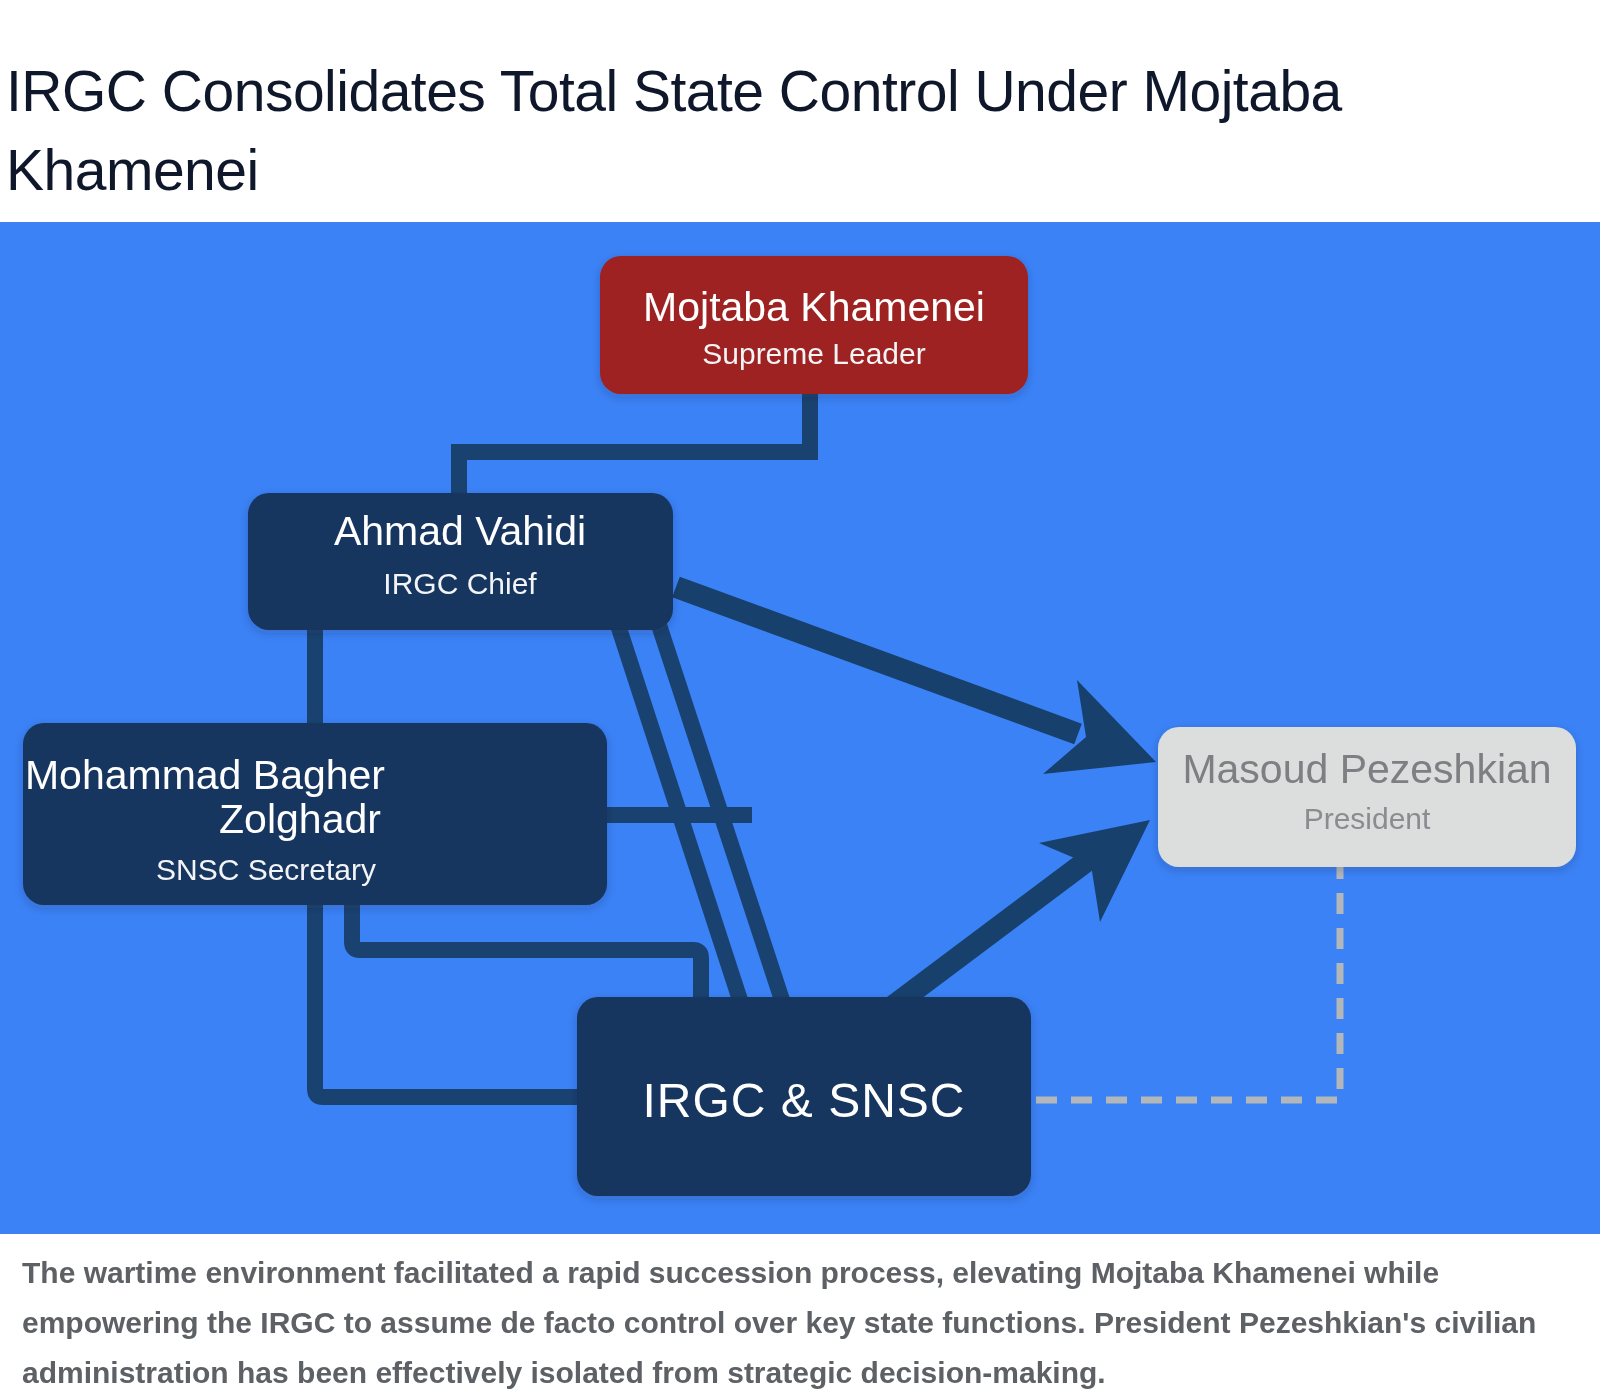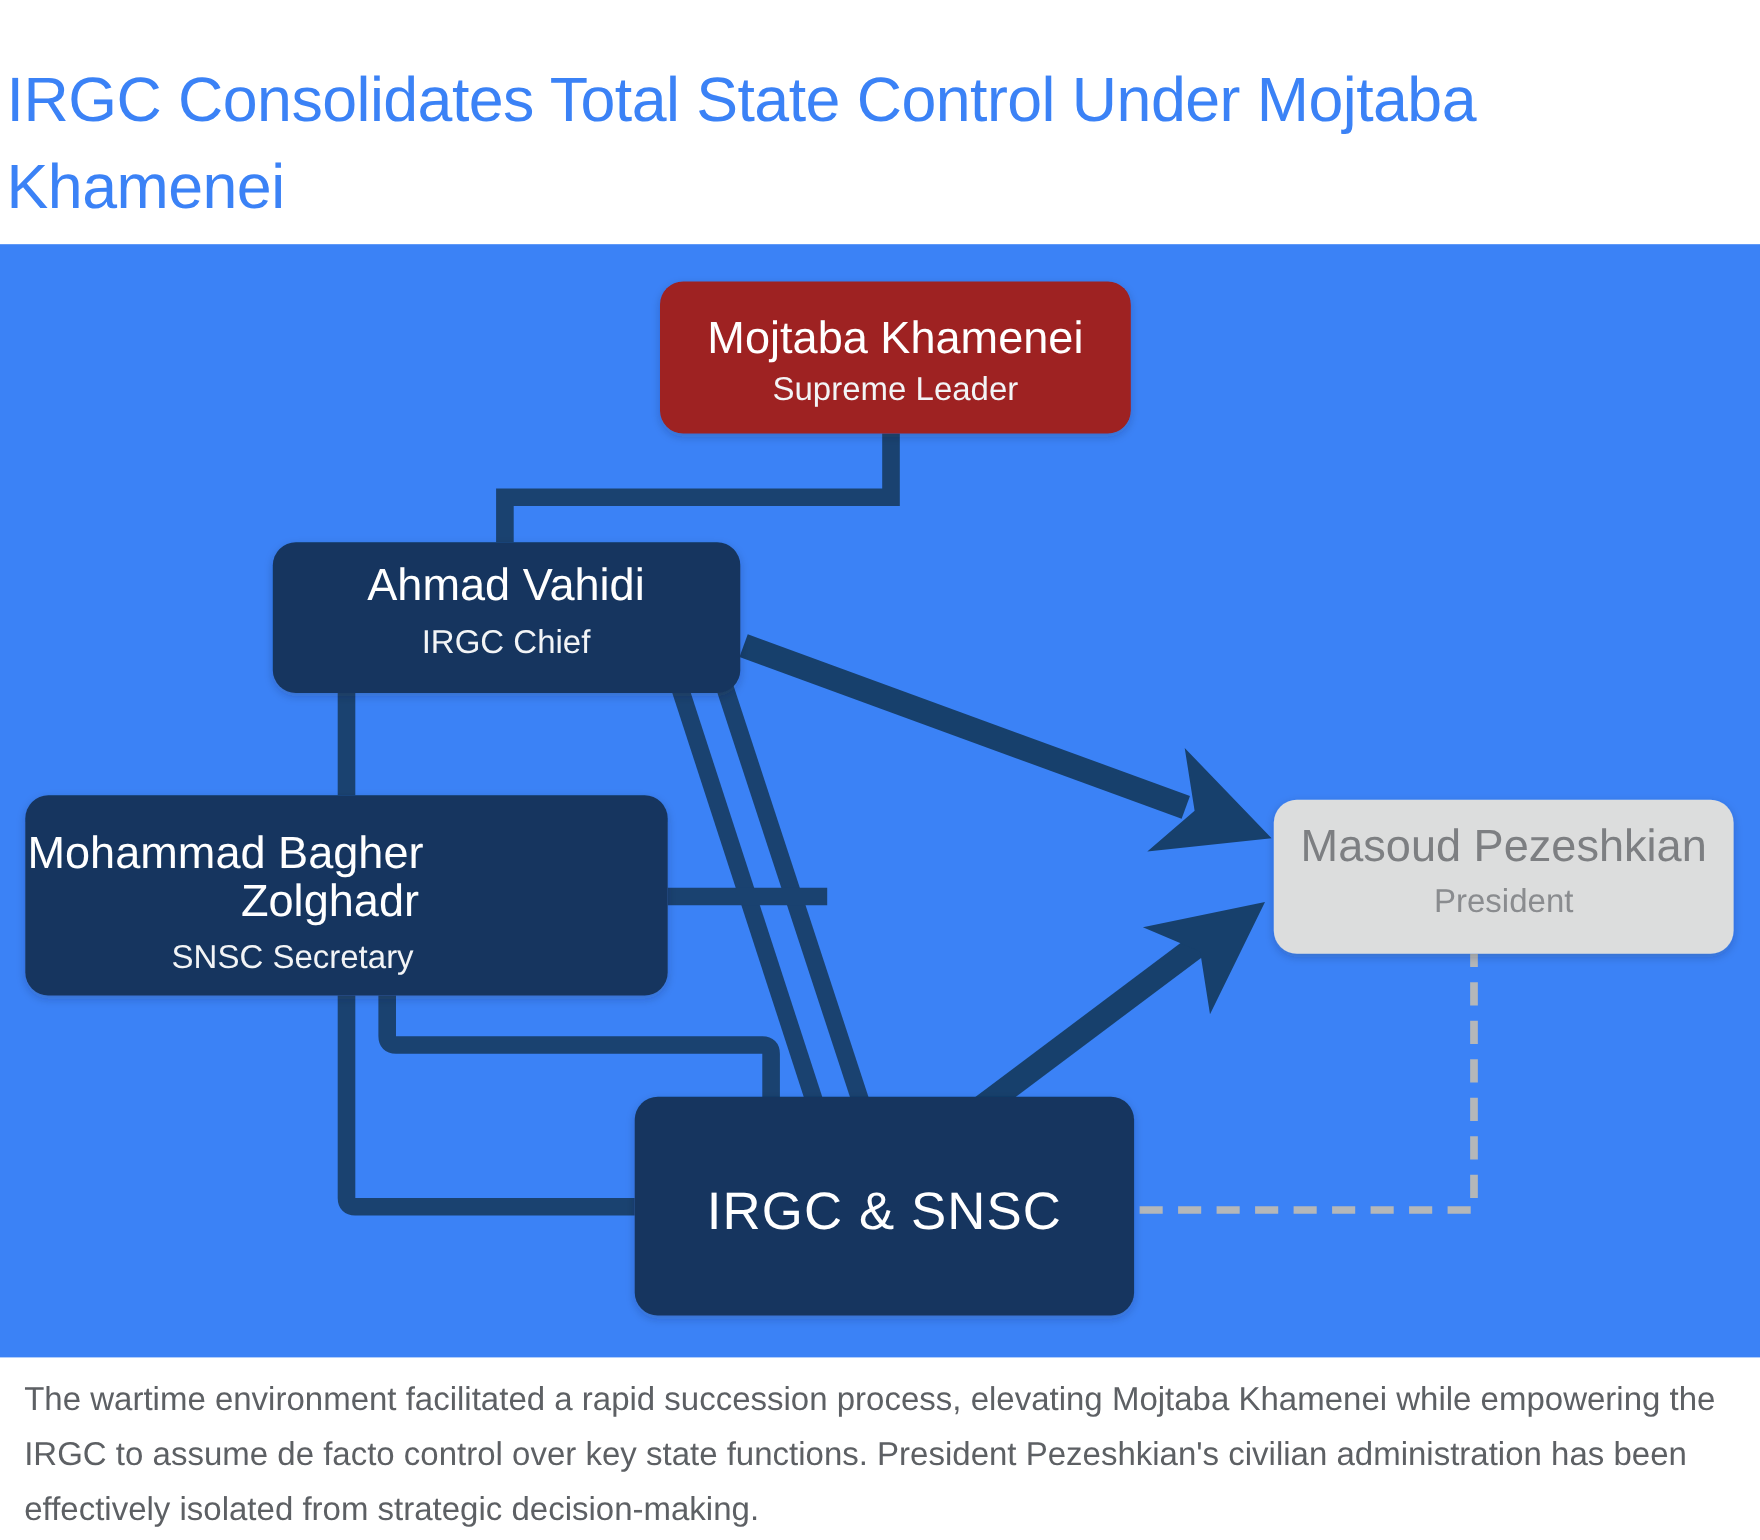--- a/index.html
+++ b/index.html
@@ -11,35 +11,35 @@
     position: relative;
   }
   .page-title {
     position: absolute;
     top: 52px; left: 6px;
     width: 1380px;
     font-size: 57px;
     font-weight: 400;
     line-height: 79px;
     letter-spacing: -0.5px;
-    color: #3b82f6;
+    color: #0f172a;
   }
   .diagram-wrap {
     position: absolute;
     top: 222px; left: 0;
     width: 1600px; height: 1012px;
     background: #3b82f6;
   }
   .caption {
     position: absolute;
     top: 1248px; left: 22px;
     width: 1555px;
     font-size: 30px;
     line-height: 50px;
-    font-weight: 400;
+    font-weight: 700;
     color: #5d6064;
   }
   svg text { font-family: "Liberation Sans", sans-serif; }
   .node-name   { font-size: 41px; fill: #ffffff; font-weight: 400; }
   .node-role   { font-size: 30px; fill: #f2f4f6; font-weight: 400; }
   .node-name-big { font-size: 48px; fill: #ffffff; font-weight: 400; letter-spacing: 1px; }
   .node-name-gray { font-size: 41px; fill: #7d7f82; font-weight: 400; }
   .node-role-gray { font-size: 30px; fill: #8a8c8f; font-weight: 400; }
   .edge { stroke: #1a4270; stroke-width: 16; fill: none; }
   .edge-thick { stroke: #17406c; stroke-width: 22; fill: none; }

